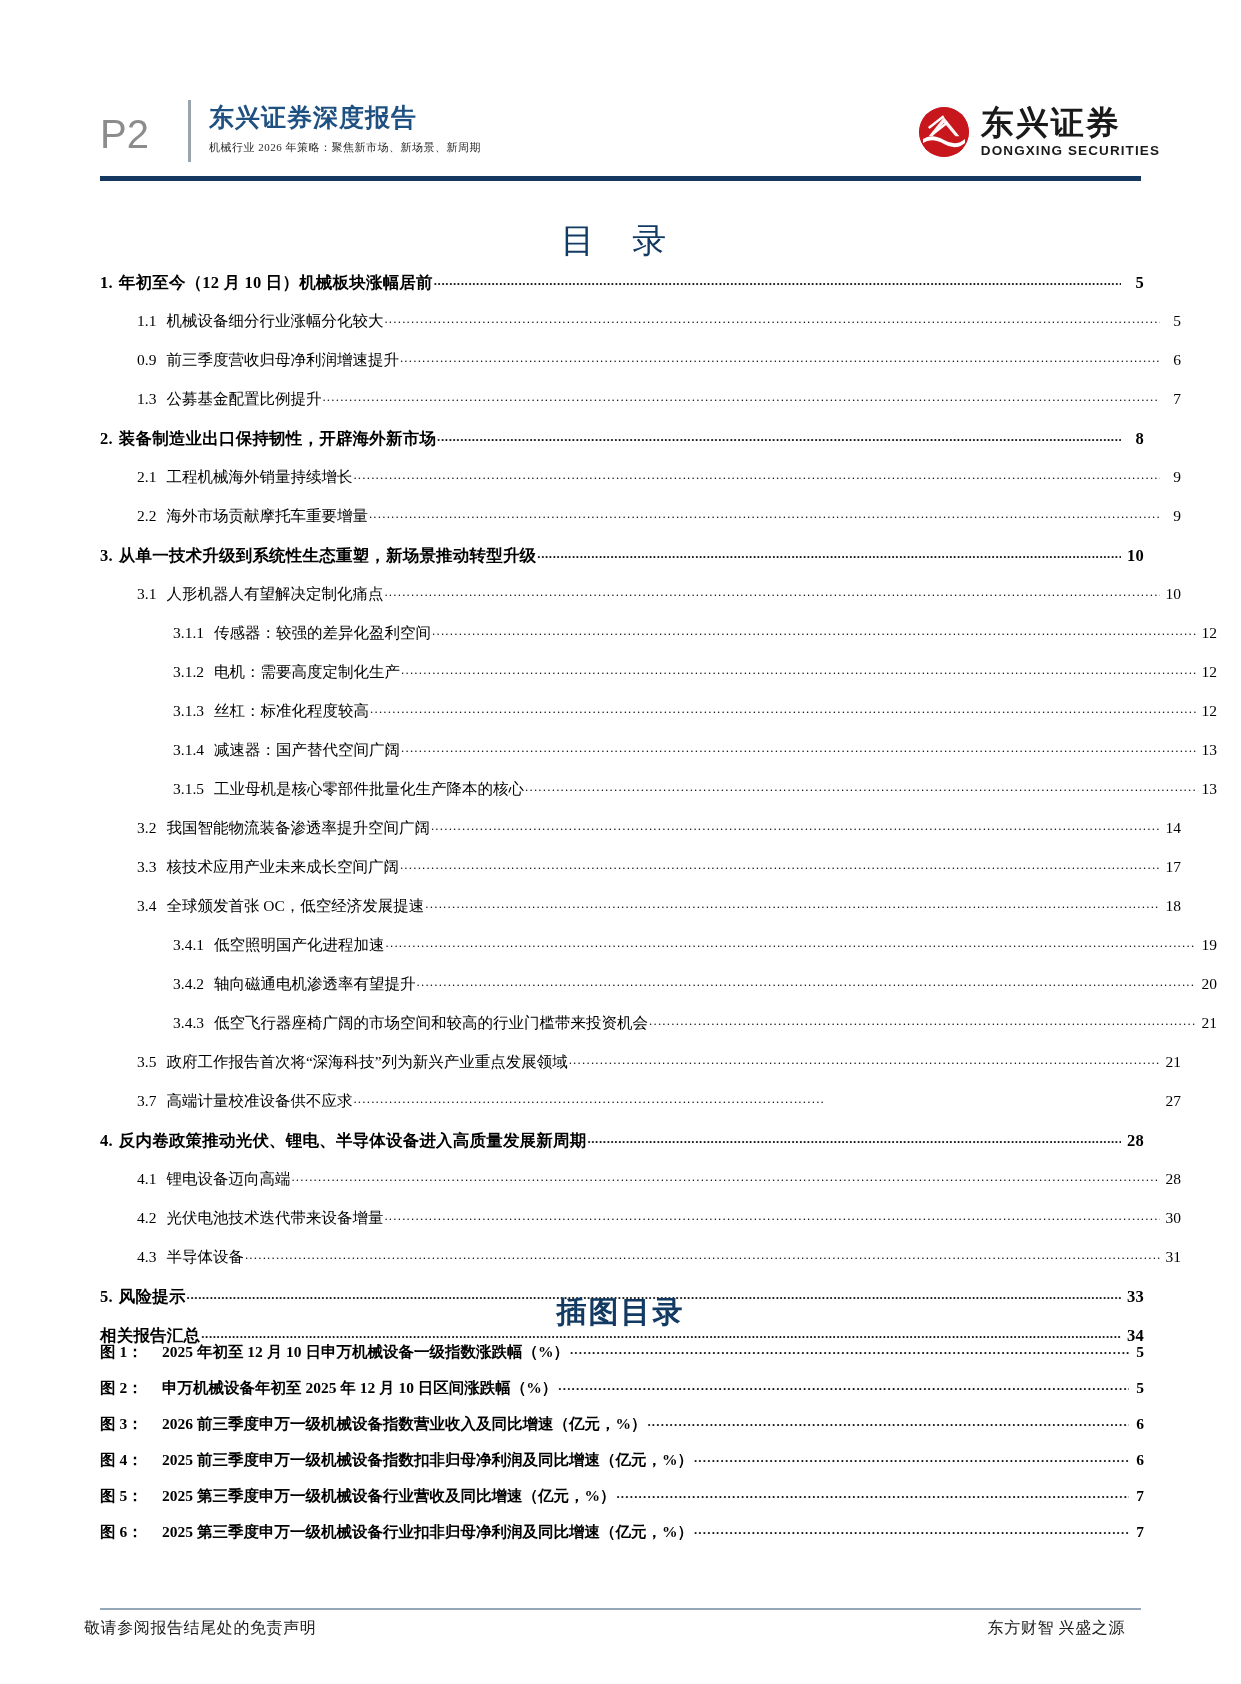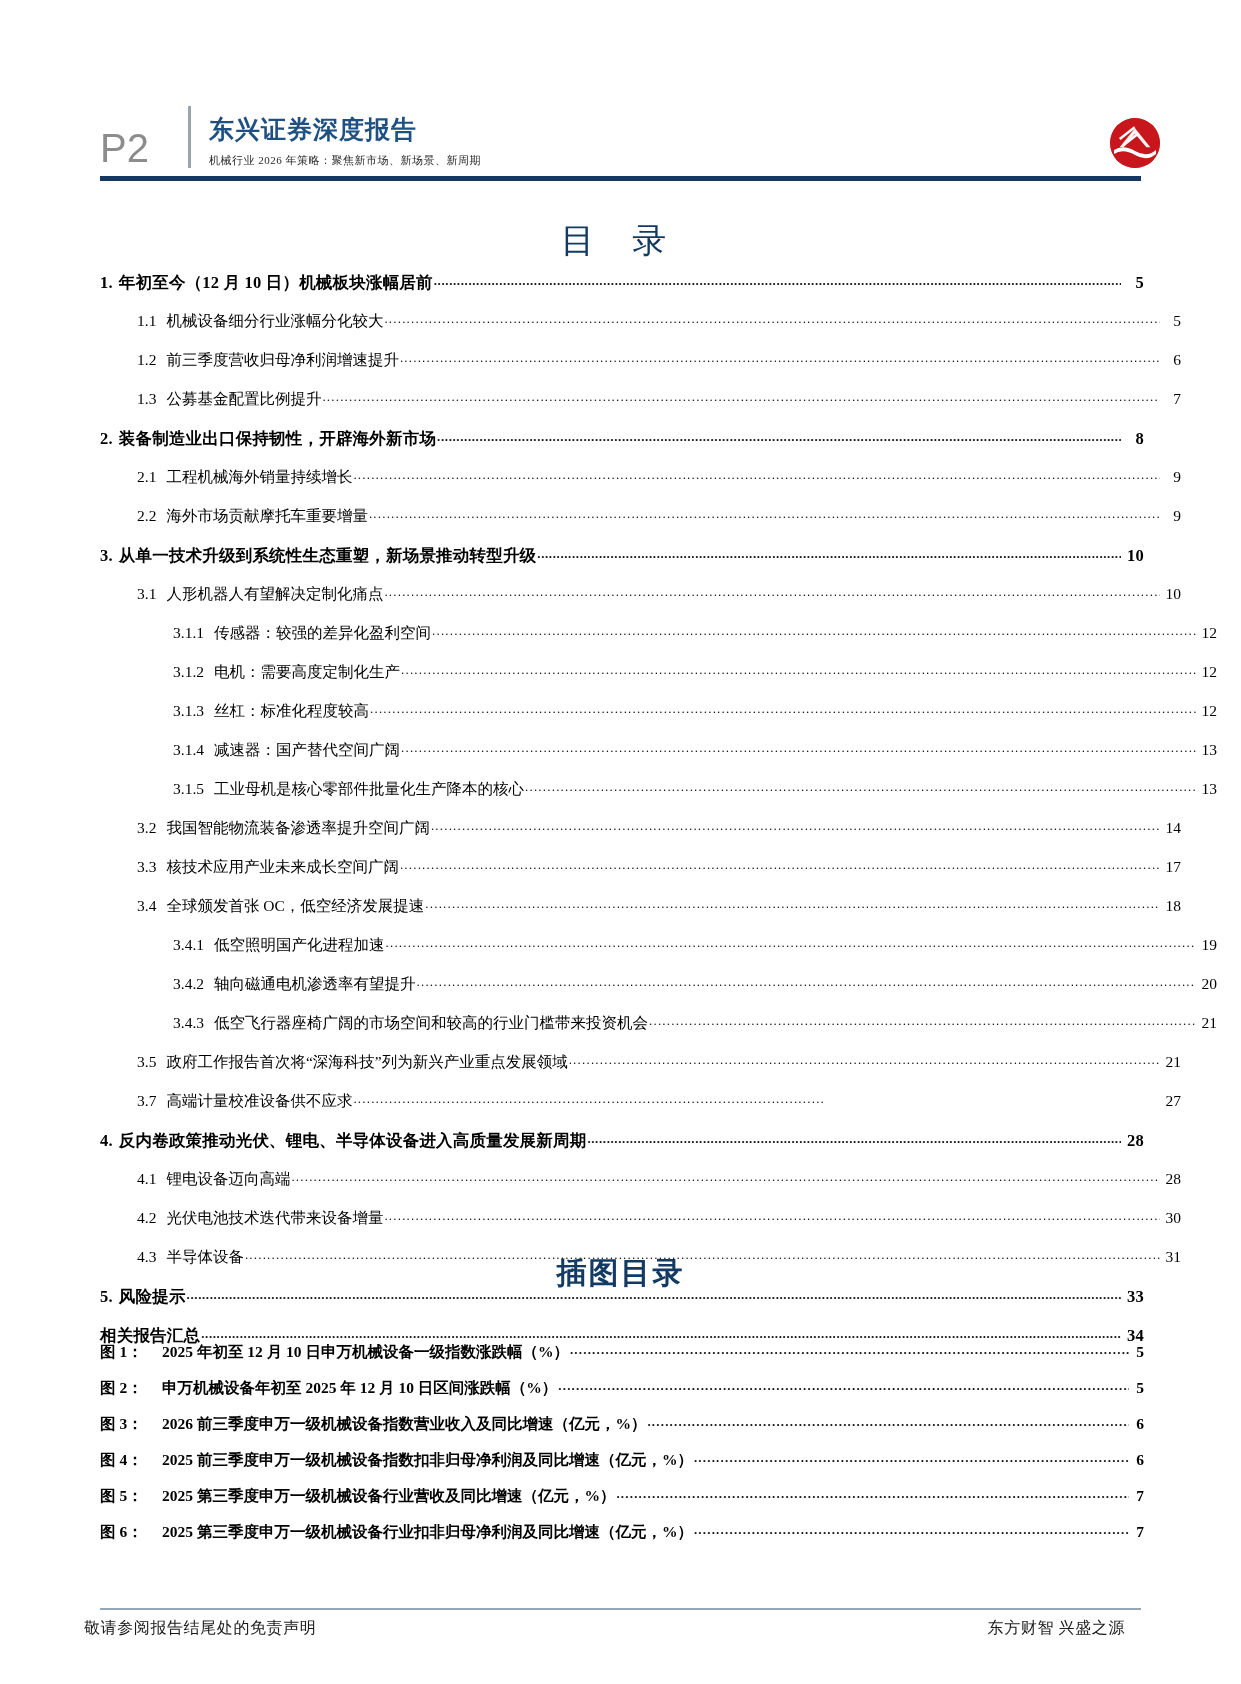--- a/index.html
+++ b/index.html
@@ -21,21 +21,21 @@
   }
 
   
   .header {
     position: absolute;
     left: 100px;
     top: 88px;
     width: 1060px;
     height: 80px;
     display: flex;
-    align-items: flex-end;
+    align-items: center;
   }
   .page-num {
     font-family: "Liberation Sans", sans-serif;
     font-size: 40px;
     color: #8c8c8c;
     line-height: 1;
     padding-top: 12px;
     width: 88px;
     letter-spacing: 0px;
   }
@@ -186,21 +186,21 @@
   .lv2 .toc-num, .lv3 .toc-num { margin-right: 10px; }
 
   
   .short-leader .toc-leader { max-width: 470px; flex: 0 0 470px; }
   .short-leader .spacer { flex: 1 1 auto; }
 
   
   .fig-title {
     position: absolute;
     left: 0;
-    top: 1253px;
+    top: 1292px;
     width: 1241px;
     text-align: center;
     font-family: "Liberation Sans", sans-serif;
     font-weight: bold;
     font-size: 30px;
     color: #123a63;
     letter-spacing: 2px;
   }
   .figs {
     position: absolute;
@@ -259,41 +259,45 @@
         <svg width="50" height="50" viewBox="0 0 50 50" aria-hidden="true">
           <circle cx="25" cy="25" r="25" fill="#c8161d"></circle>
           <path d="M25 9 L42 30 L36 30 L25 17 L14 30 L8 30 Z" fill="#ffffff" opacity="0.95"></path>
           <path d="M25 9 L42 30 L36 30 L25 17 L14 30 L8 30 Z" fill="none" stroke="#c8161d" stroke-width="1.6"></path>
           <rect x="9" y="20" width="19" height="2.4" fill="#ffffff" transform="rotate(-38 9 20)"></rect>
           <rect x="13" y="26" width="19" height="2.4" fill="#ffffff" transform="rotate(-38 13 26)"></rect>
           <path d="M6 34 Q14 28 25 34 Q36 40 44 33 L44 44 Q36 50 25 44 Q14 38 6 44 Z" fill="#c8161d"></path>
           <path d="M4 32 Q13 26 25 33 Q37 40 46 32 L46 36 Q37 44 25 37 Q13 30 4 36 Z" fill="#ffffff"></path>
         </svg>
       </div>
+      <div class="logo-words">
+        <div class="logo-cn">东兴证券</div>
+        <div class="logo-en">DONGXING SECURITIES</div>
+      </div>
     </div>
   </div>
   <div class="header-divider"></div>
 
   <div class="toc-title">目  录</div>
 
   <div class="toc" id="toc-list">
       <div class="toc-row lv1">
         <span class="toc-num" style="margin-right: 6px;">1.</span>
         <span class="toc-label">年初至今（12 月 10 日）机械板块涨幅居前</span>
         <span class="toc-leader"></span>
         <span class="toc-page">5</span>
       </div>
       <div class="toc-row lv2">
         <span class="toc-num">1.1</span>
         <span class="toc-label">机械设备细分行业涨幅分化较大</span>
         <span class="toc-leader"></span>
         <span class="toc-page">5</span>
       </div>
       <div class="toc-row lv2">
-        <span class="toc-num">1.2</span>
+        <span class="toc-num">0.9</span>
         <span class="toc-label">前三季度营收归母净利润增速提升</span>
         <span class="toc-leader"></span>
         <span class="toc-page">6</span>
       </div>
       <div class="toc-row lv2">
         <span class="toc-num">1.3</span>
         <span class="toc-label">公募基金配置比例提升</span>
         <span class="toc-leader"></span>
         <span class="toc-page">7</span>
       </div>

